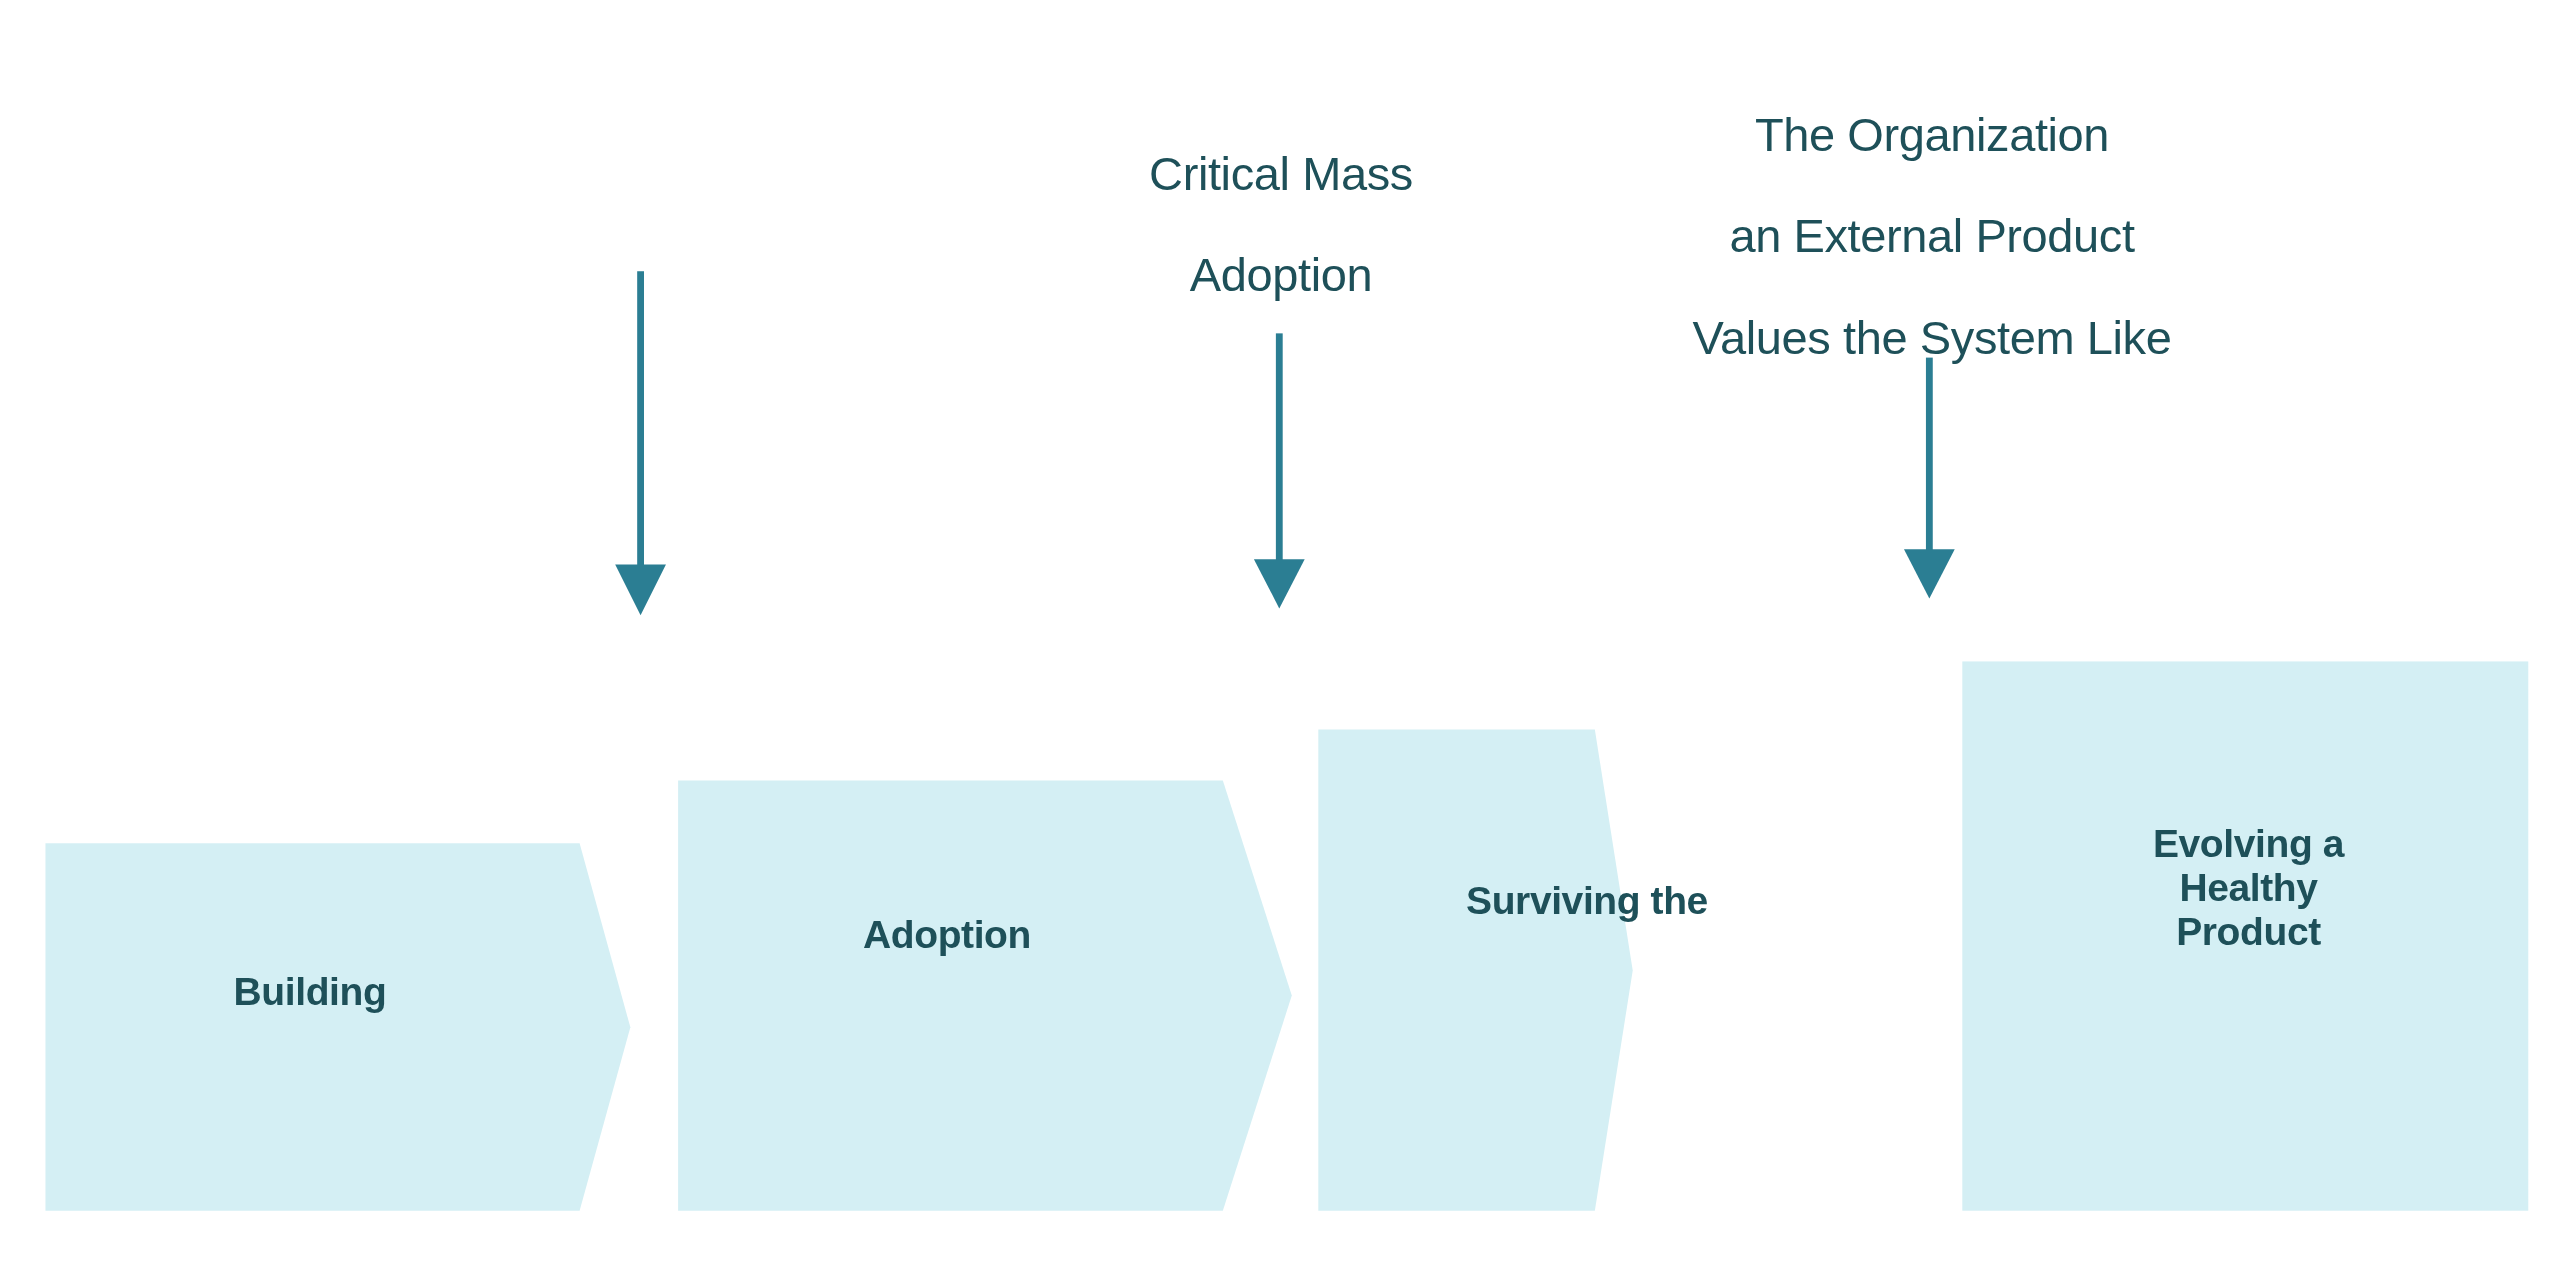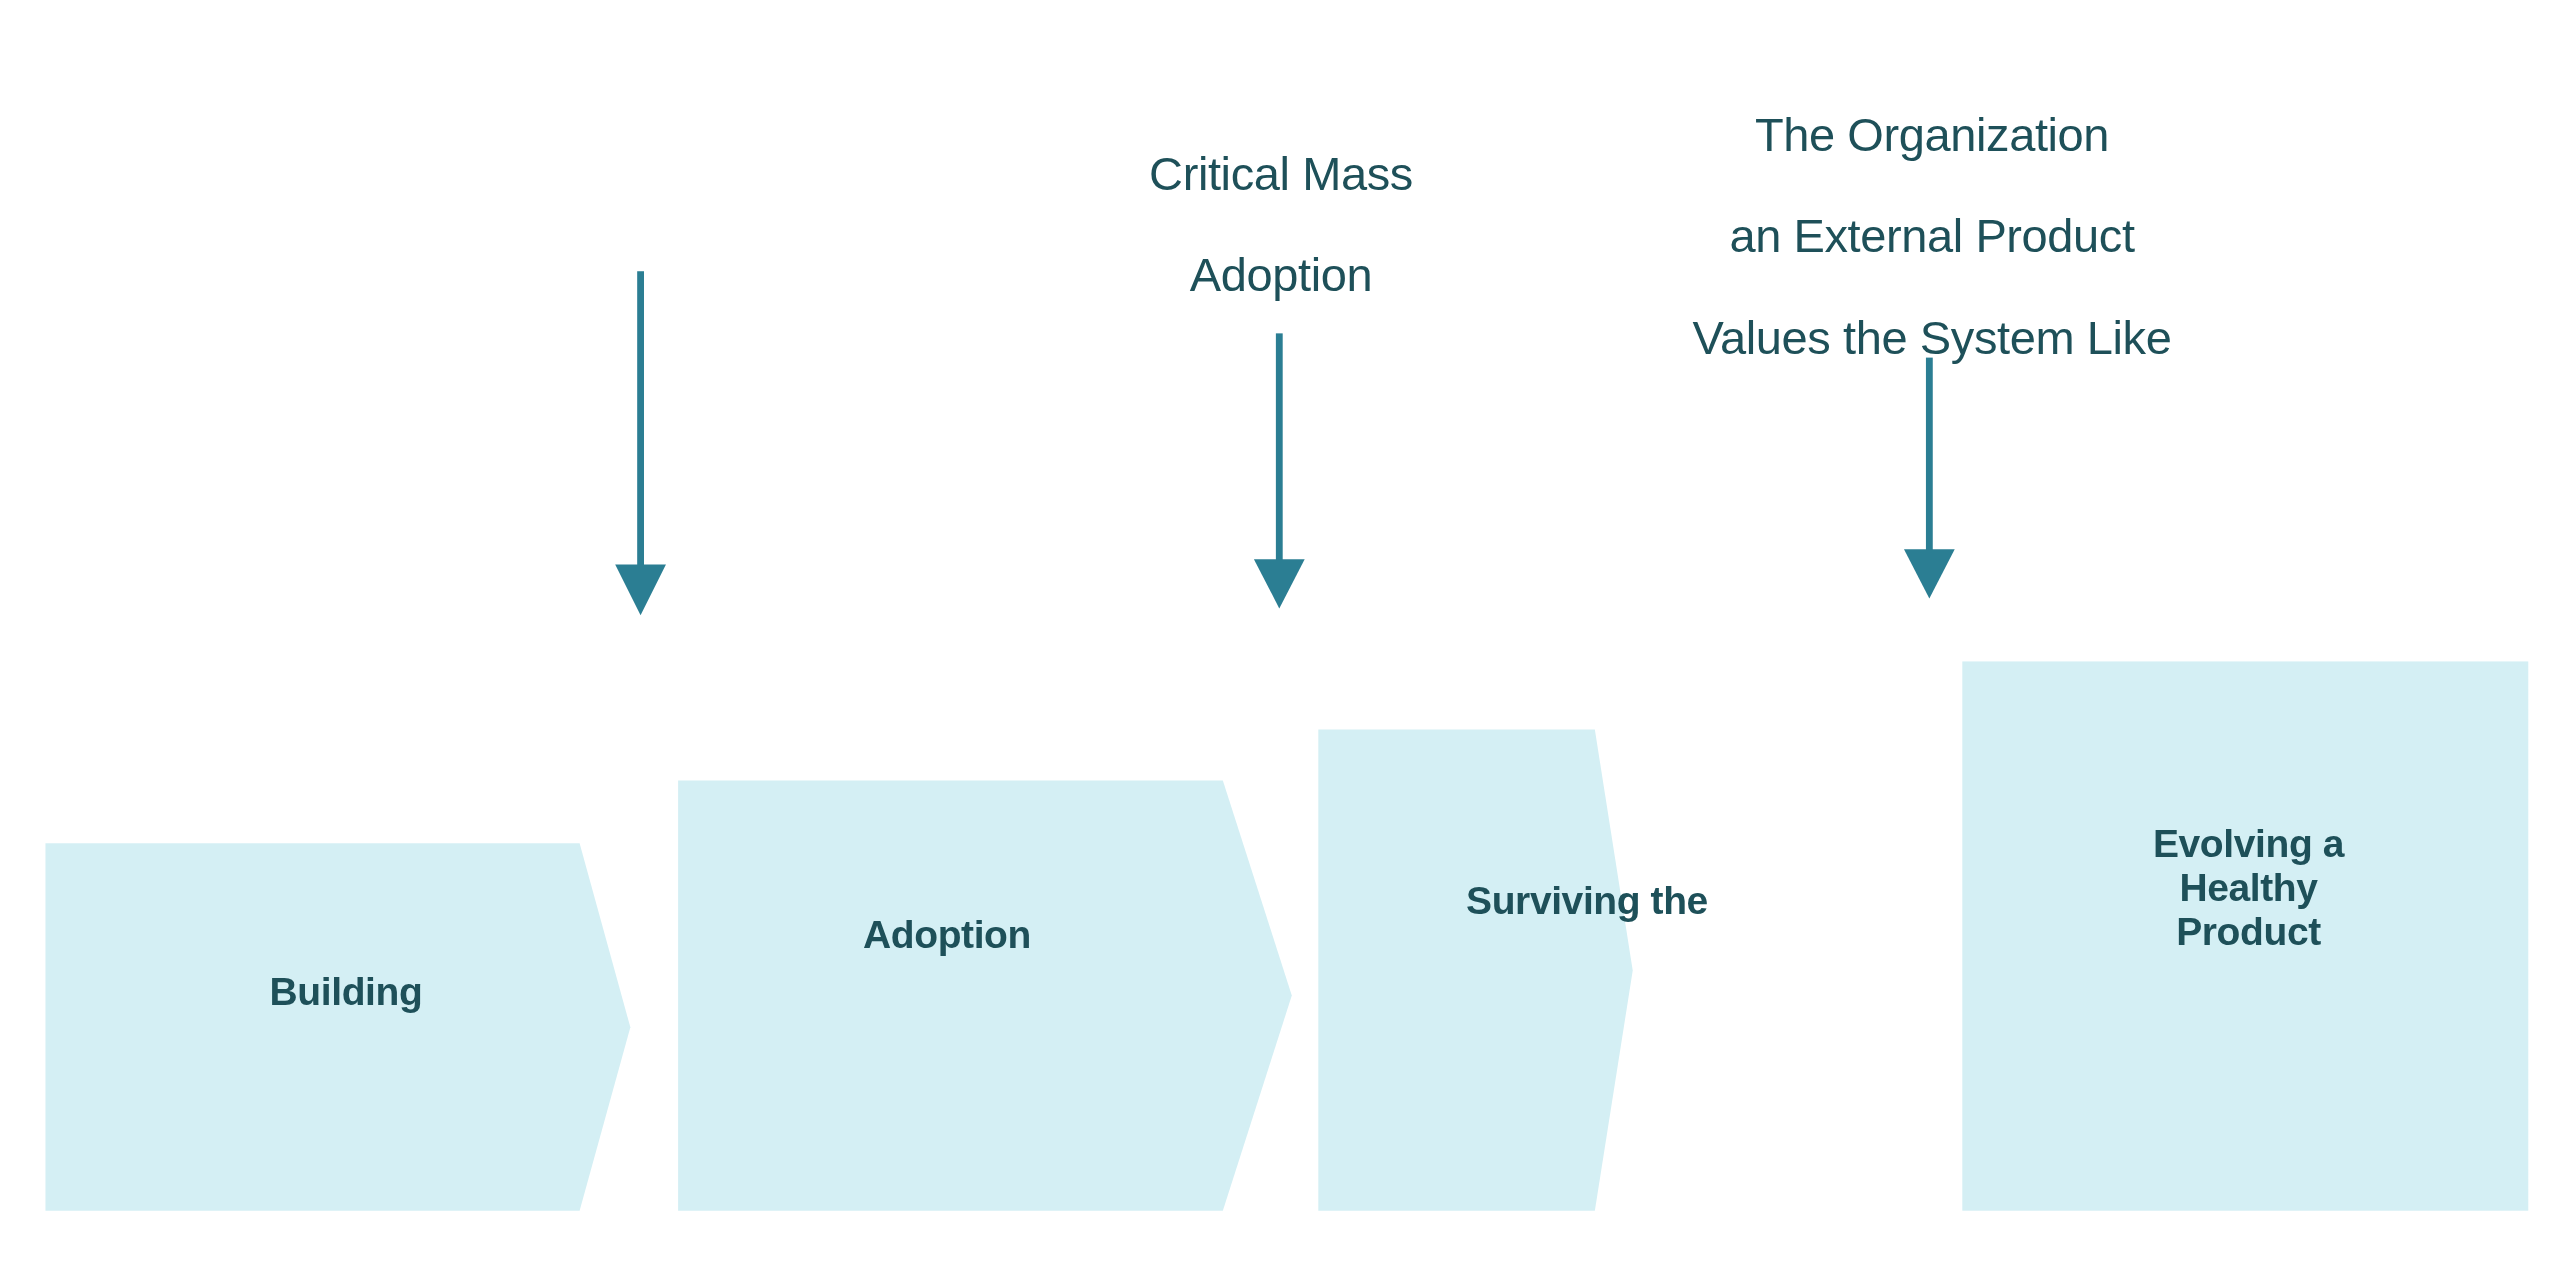--- a/index.html
+++ b/index.html
@@ -65,21 +65,20 @@
     line-height: 1.13;
     letter-spacing: -0.4px;
   }
   .stage-label .sl-line {
     display: block;
   }
   #stage-label-0 {
     left: 45px;
     top: 970px;
     width: 530px;
-    padding-left: 36px;
   }
   #stage-label-1 {
     left: 682px;
     top: 913px;
     width: 530px;
   }
   #stage-label-2 {
     left: 1322px;
     top: 879px;
     width: 530px;

